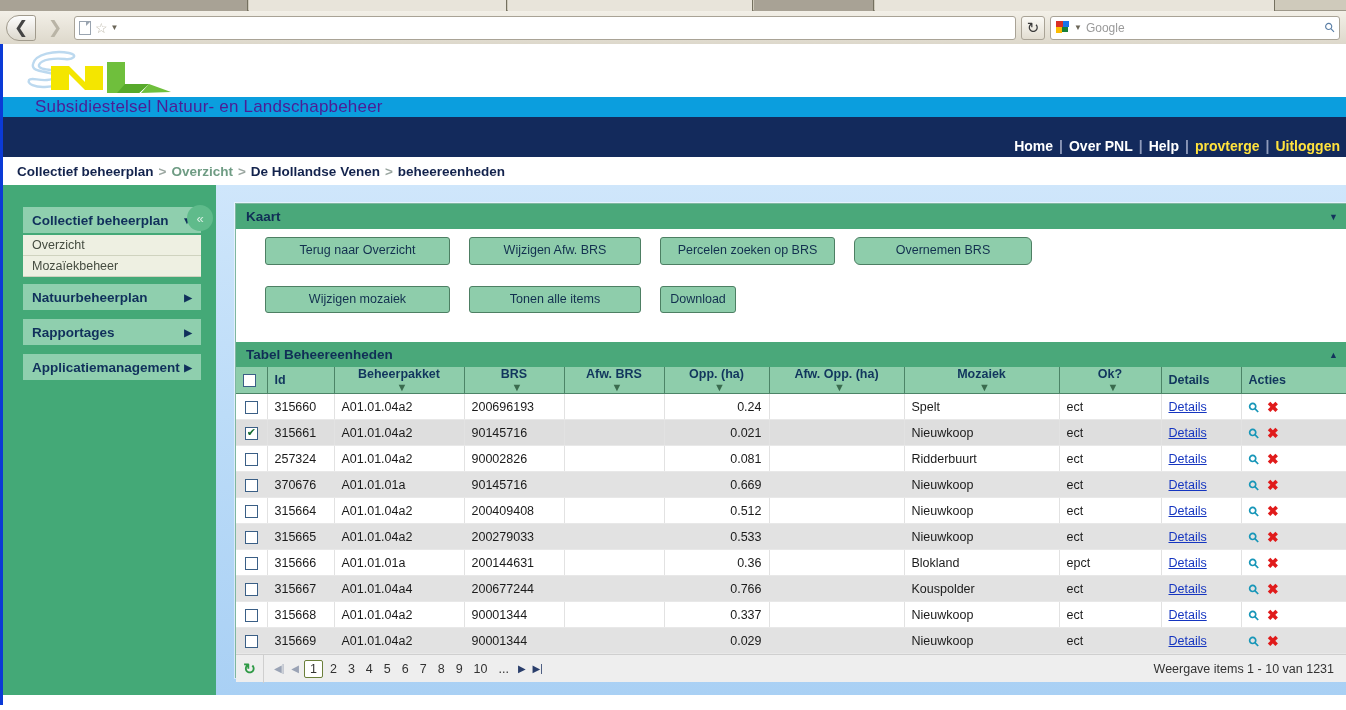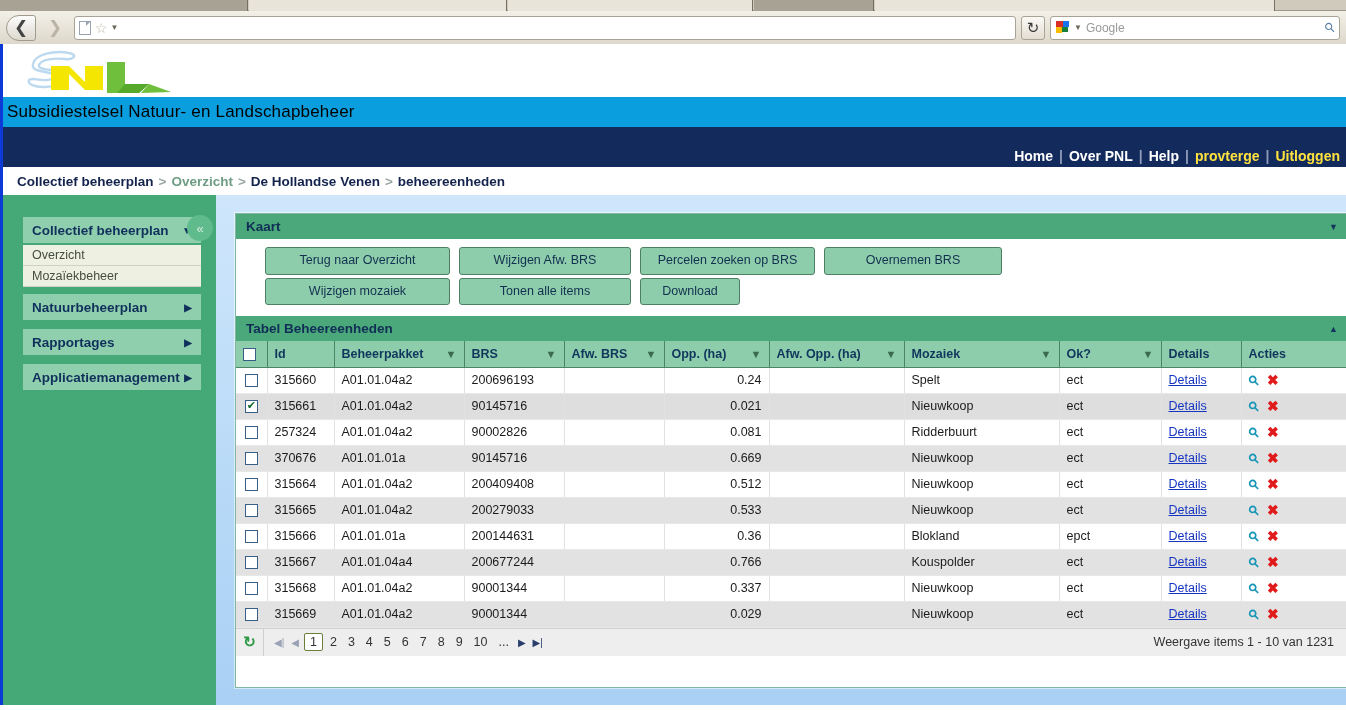--- a/index.html
+++ b/index.html
@@ -73,23 +73,23 @@
   .magnifier { color:#5b7fa6; font-size:13px; transform:rotate(-45deg); }
 
   
   #page { position:relative; width:1346px; height:661px; background:#fff;
           border-left:3px solid #0b3ad6; overflow:hidden; }
 
   #logobar { height:53px; background:#fff; position:relative; }
   #logo { position:absolute; left:18px; top:2px; width:165px; height:50px; }
 
   #titlebar {
-    height:30px; background:#0b9ede;
-    display:flex; align-items:center; padding-left:4px;
-    color:#000000; font-size:17px; letter-spacing:.2px;
+    height:20px; background:#0b9ede;
+    display:flex; align-items:center; padding-left:32px;
+    color:#4c1d95; font-size:17px; letter-spacing:.2px;
   }
   #navblue {
     height:40px; background:#132a5c; position:relative;
   }
   #topnav {
     position:absolute; right:0px; bottom:3px;
     display:flex; align-items:center; gap:0px;
     font-size:14px; font-weight:bold; color:#ffffff;
     white-space:nowrap;
   }
@@ -138,43 +138,43 @@
 
   .panel-head {
     height:25px; background:#4aa87a; color:#102e56;
     font-weight:bold; font-size:13.5px;
     display:flex; align-items:center; justify-content:space-between;
     padding:0 10px;
   }
   .panel-head .tri { color:#13325c; font-size:9px; }
 
   #kaart-body { padding:8px 12px 8px 12px; background:#fff; }
-  .btnrow { display:flex; gap:9px; margin-bottom:3px; align-items:flex-start;padding-left:17px; }
+  .btnrow { display:flex; gap:19px; margin-bottom:21px; align-items:flex-start;padding-left:17px; }
   .gbtn {
     background:#8ecdab; border:1px solid #4d7f63; border-radius:3px;
     color:#12304f; font-size:12.5px; text-align:center;
     padding:5px 6px; line-height:1.25;
   }
   .gbtn.w185 { width:185px; }
   .gbtn.w175 { width:175px; }
   .gbtn.w172 { width:172px; }
-  .gbtn.w175b { width:178px; }
-  .gbtn.w80 { width:100px; padding:5px 6px; }
+  .gbtn.w175b { width:178px;border-radius:6px; }
+  .gbtn.w80 { width:76px; padding:5px 6px; }
   .gbtn.tall { height:42px; display:flex; align-items:center; justify-content:center; }
 
   
   #tablepanel { margin:0; }
   table.grid { width:100%; border-collapse:collapse; table-layout:fixed; }
   table.grid th {
     background:#8ecdab; color:#11365d; font-weight:bold; font-size:12.5px;
     height:26px; text-align:left; padding:0 7px;
     border-right:1px solid #4c8467; border-bottom:1px solid #4c8467;
     white-space:nowrap;
   }
-  table.grid th .thwrap { display:flex; align-items:center; justify-content:space-between; }
+  table.grid th .thwrap { display:flex; align-items:center; justify-content:space-between;flex-direction:column; }
   .funnel { color:#3a6b4e; font-size:11px; margin-left:6px; }
   table.grid td {
     height:26px; font-size:12.5px; color:#1b1b1b; padding:0 7px;
     border-right:1px solid #e2e2e2; border-bottom:1px solid #e8e8e8;
     white-space:nowrap; overflow:hidden;
   }
   tr.alt td { background:#e2e2e2; }
   tr.sel td { background:#dedede; }
   td.num { text-align:right; }
   td.c { text-align:center; }

